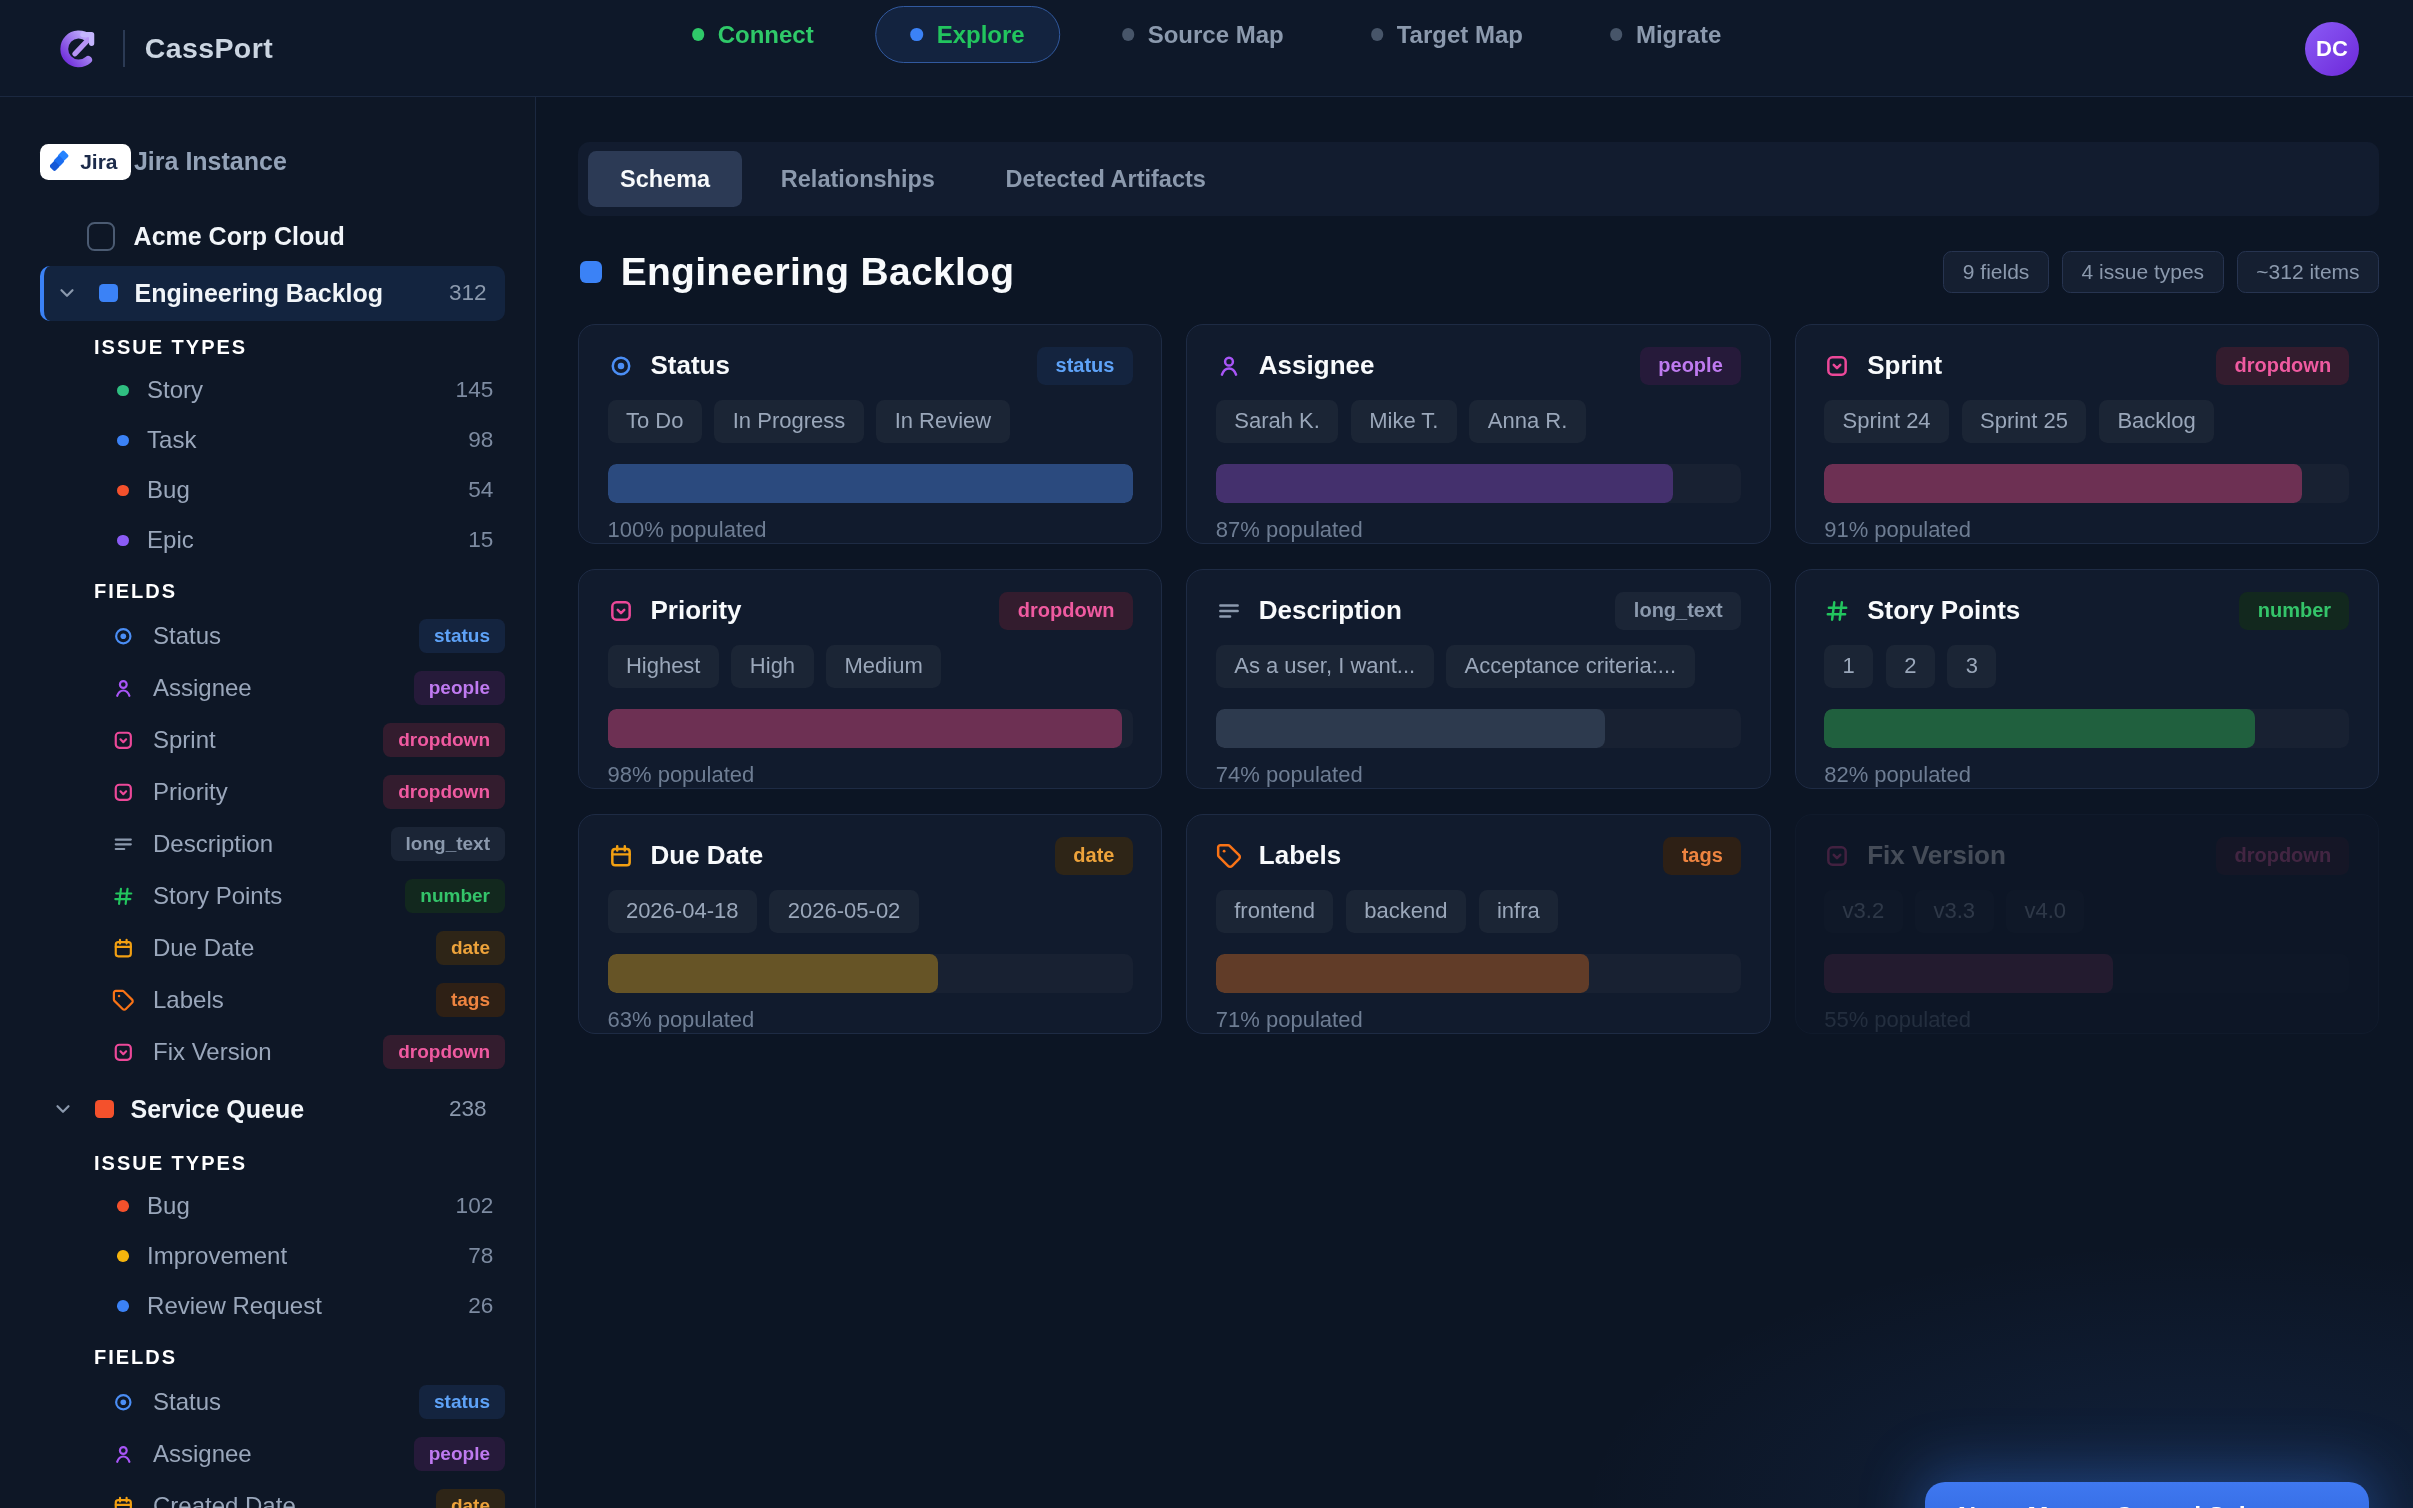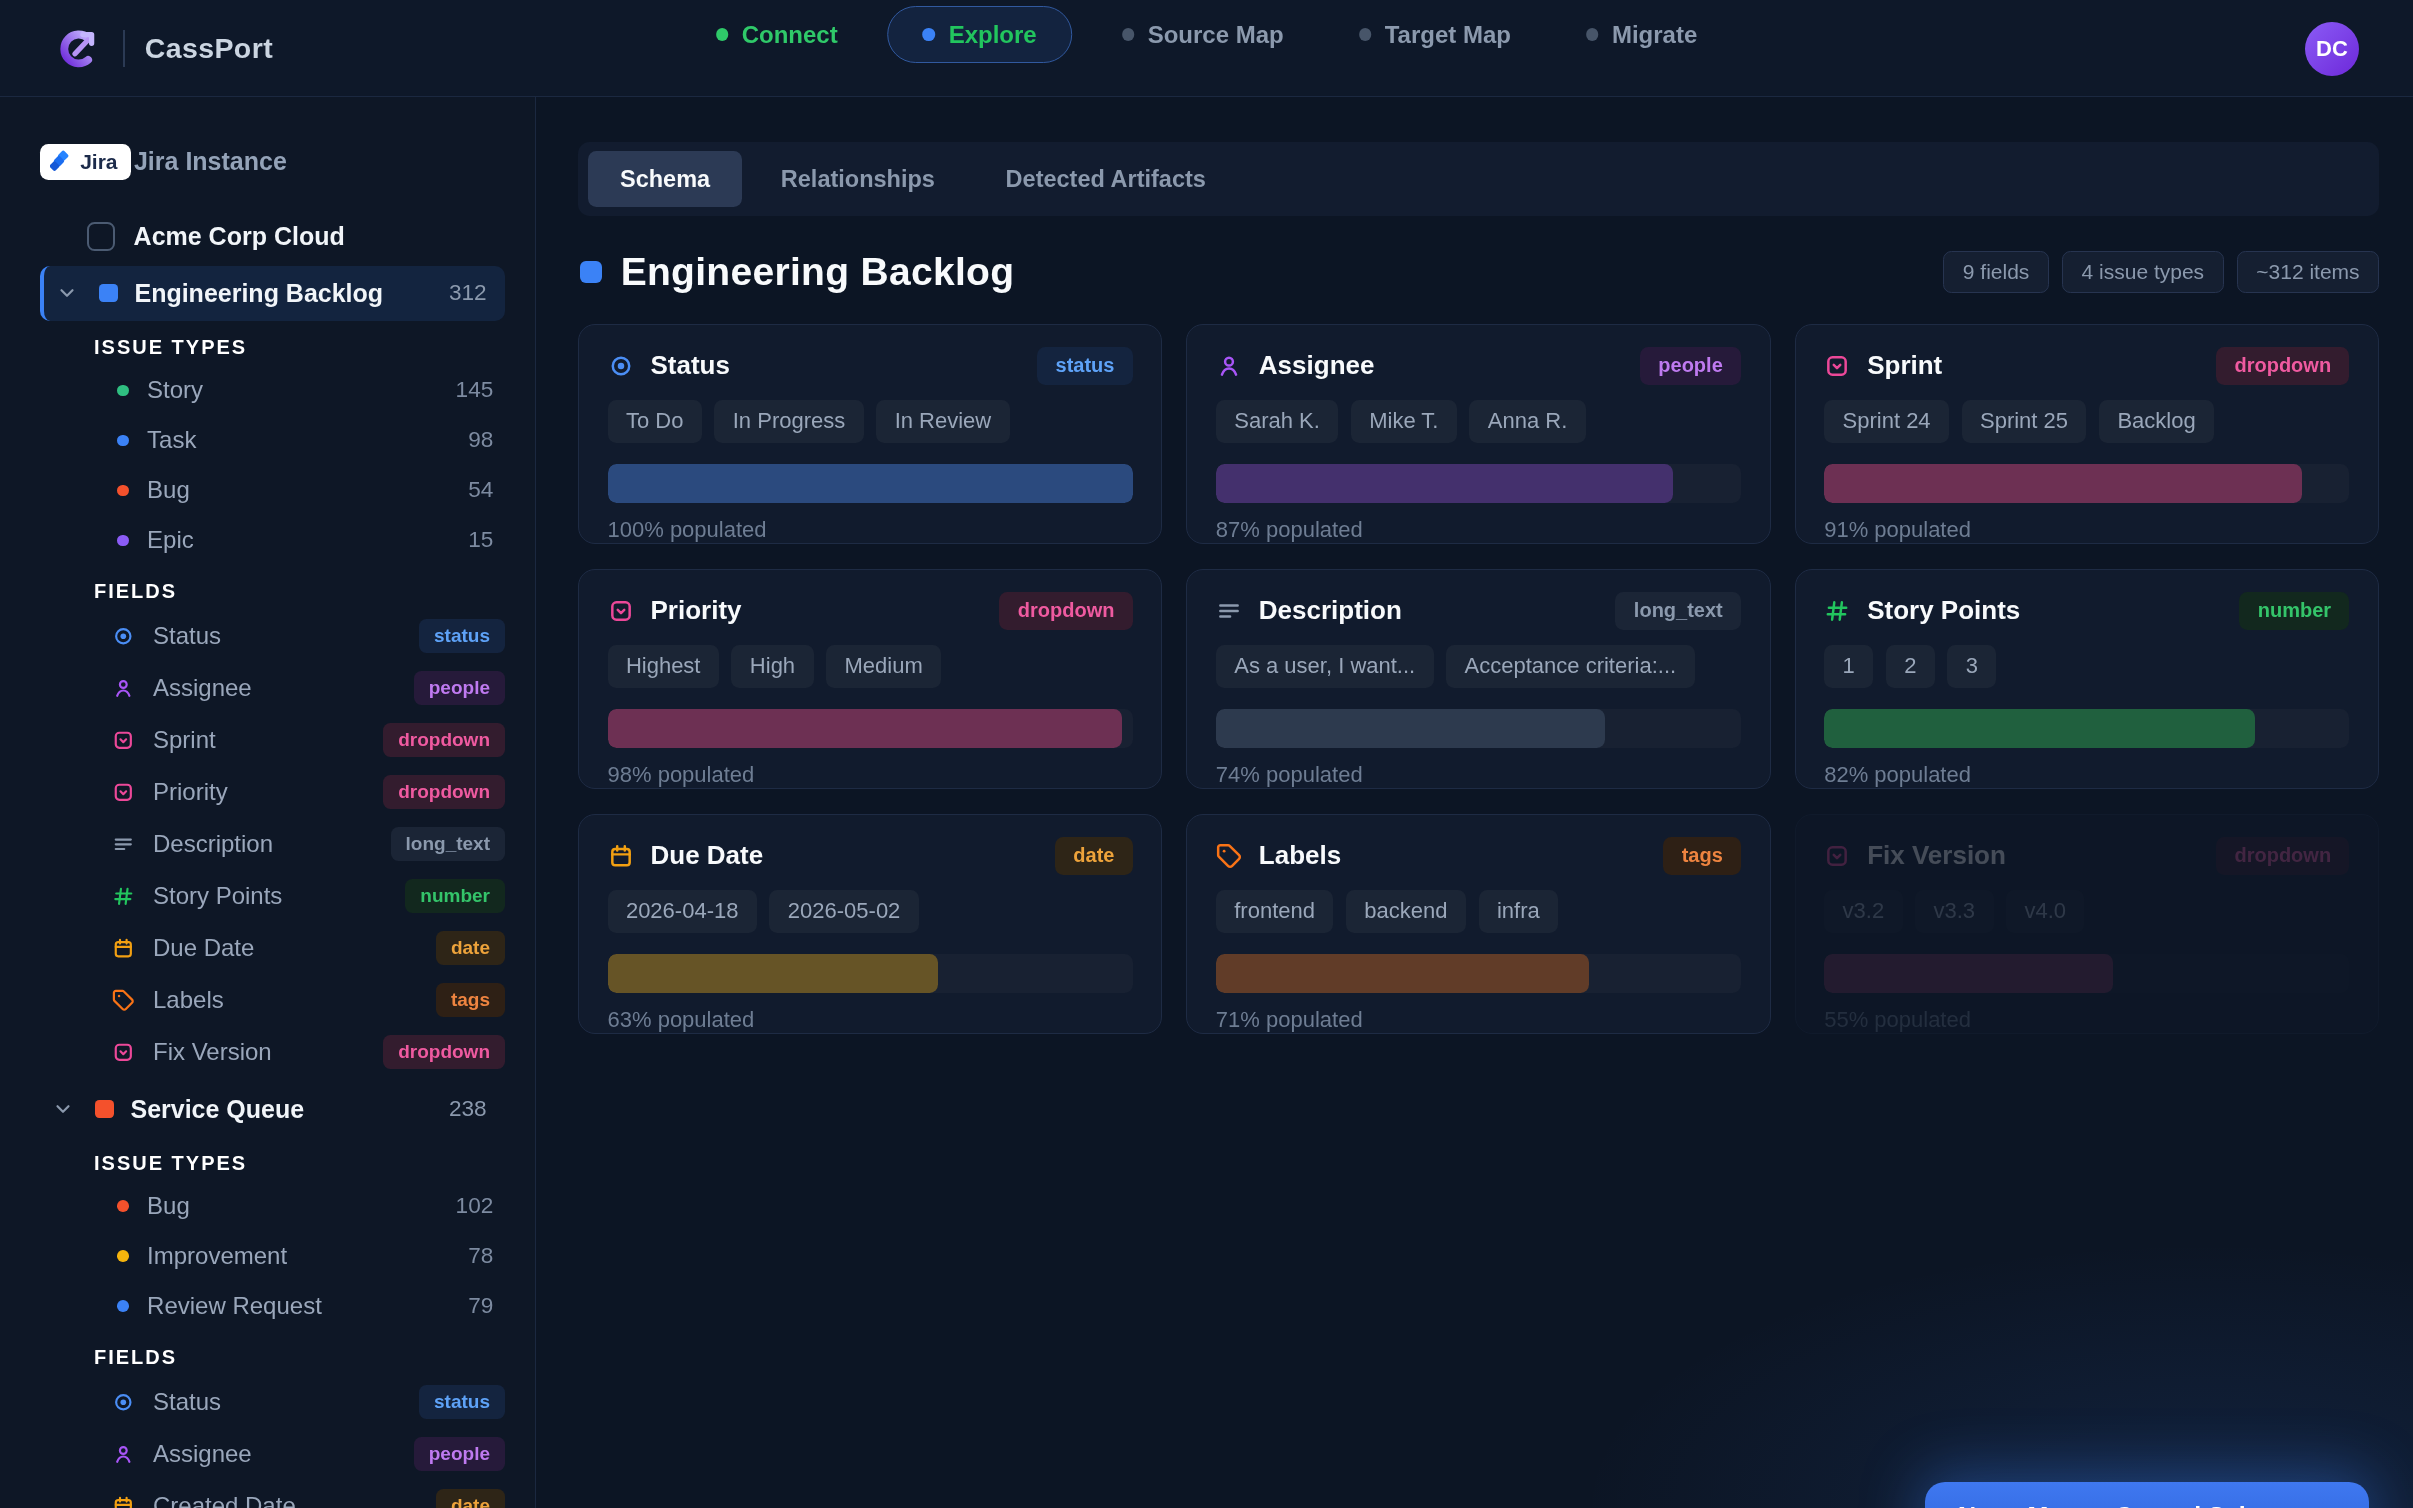--- a/index.html
+++ b/index.html
@@ -7,21 +7,21 @@
   #app{position:relative;width:2413px;height:1508px;overflow:hidden;background:#0c1524;color:#e2e8f0;}
 
   
   .header{position:absolute;top:0;left:0;width:2413px;height:97px;background:#0e1829;
     border-bottom:1.7px solid #1b2840;display:flex;align-items:center;padding:0 54px;z-index:5;}
   .brand-wrap{display:flex;align-items:center;gap:20px;}
   .logo-svg{width:49px;height:49px;display:block;}
   .brand-divider{width:1.7px;height:37px;background:#2b3a54;}
   .brand-name{font-size:28.5px;font-weight:700;color:#cbd5e1;letter-spacing:0.4px;}
   .top-nav{position:absolute;left:50%;top:0;height:69px;transform:translateX(-50%);
-    display:flex;align-items:center;gap:25px;}
+    display:flex;align-items:center;gap:37px;}
   .nav-item{display:flex;align-items:center;gap:13.4px;padding:15px 25px;border-radius:837px;
     font-size:24px;font-weight:600;color:#8b99ad;white-space:nowrap;cursor:pointer;}
   .nav-item .dot{width:12.6px;height:12.6px;border-radius:50%;background:#475569;flex:0 0 auto;}
   .nav-item.done{color:#2fc969;}
   .nav-item.done .dot{background:#2fc969;}
   .nav-item.active{color:#22c55e;background:#13233f;border:1.7px solid #31599f;padding:13.4px 34px;}
   .nav-item.active .dot{background:#3b82f6;}
   .avatar{position:absolute;right:54px;top:22px;width:54px;height:54px;border-radius:50%;
     background:linear-gradient(135deg,#8b5cf6,#6d28d9);display:flex;align-items:center;justify-content:center;
     font-size:22px;font-weight:700;color:#fff;cursor:pointer;}
@@ -296,21 +296,21 @@
           <span class="row-count">102</span>
         </div>
         <div class="tree-row">
           <span class="type-dot" style="background: rgb(245, 180, 13);"></span>
           <span class="row-name">Improvement</span>
           <span class="row-count">78</span>
         </div>
         <div class="tree-row">
           <span class="type-dot" style="background: rgb(59, 130, 246);"></span>
           <span class="row-name">Review Request</span>
-          <span class="row-count">79</span>
+          <span class="row-count">26</span>
         </div>
         <div class="section-label">FIELDS</div>
         <div class="field-row">
           <span class="field-icon" style="color: rgb(75, 142, 245);">
             <svg viewBox="0 0 24 24">
               <circle cx="12" cy="12" r="7.6" fill="none" stroke="currentColor" stroke-width="2.3"></circle>
               <circle cx="12" cy="12" r="3" fill="currentColor"></circle>
             </svg>
           </span>
           <span class="field-name">Status</span>

